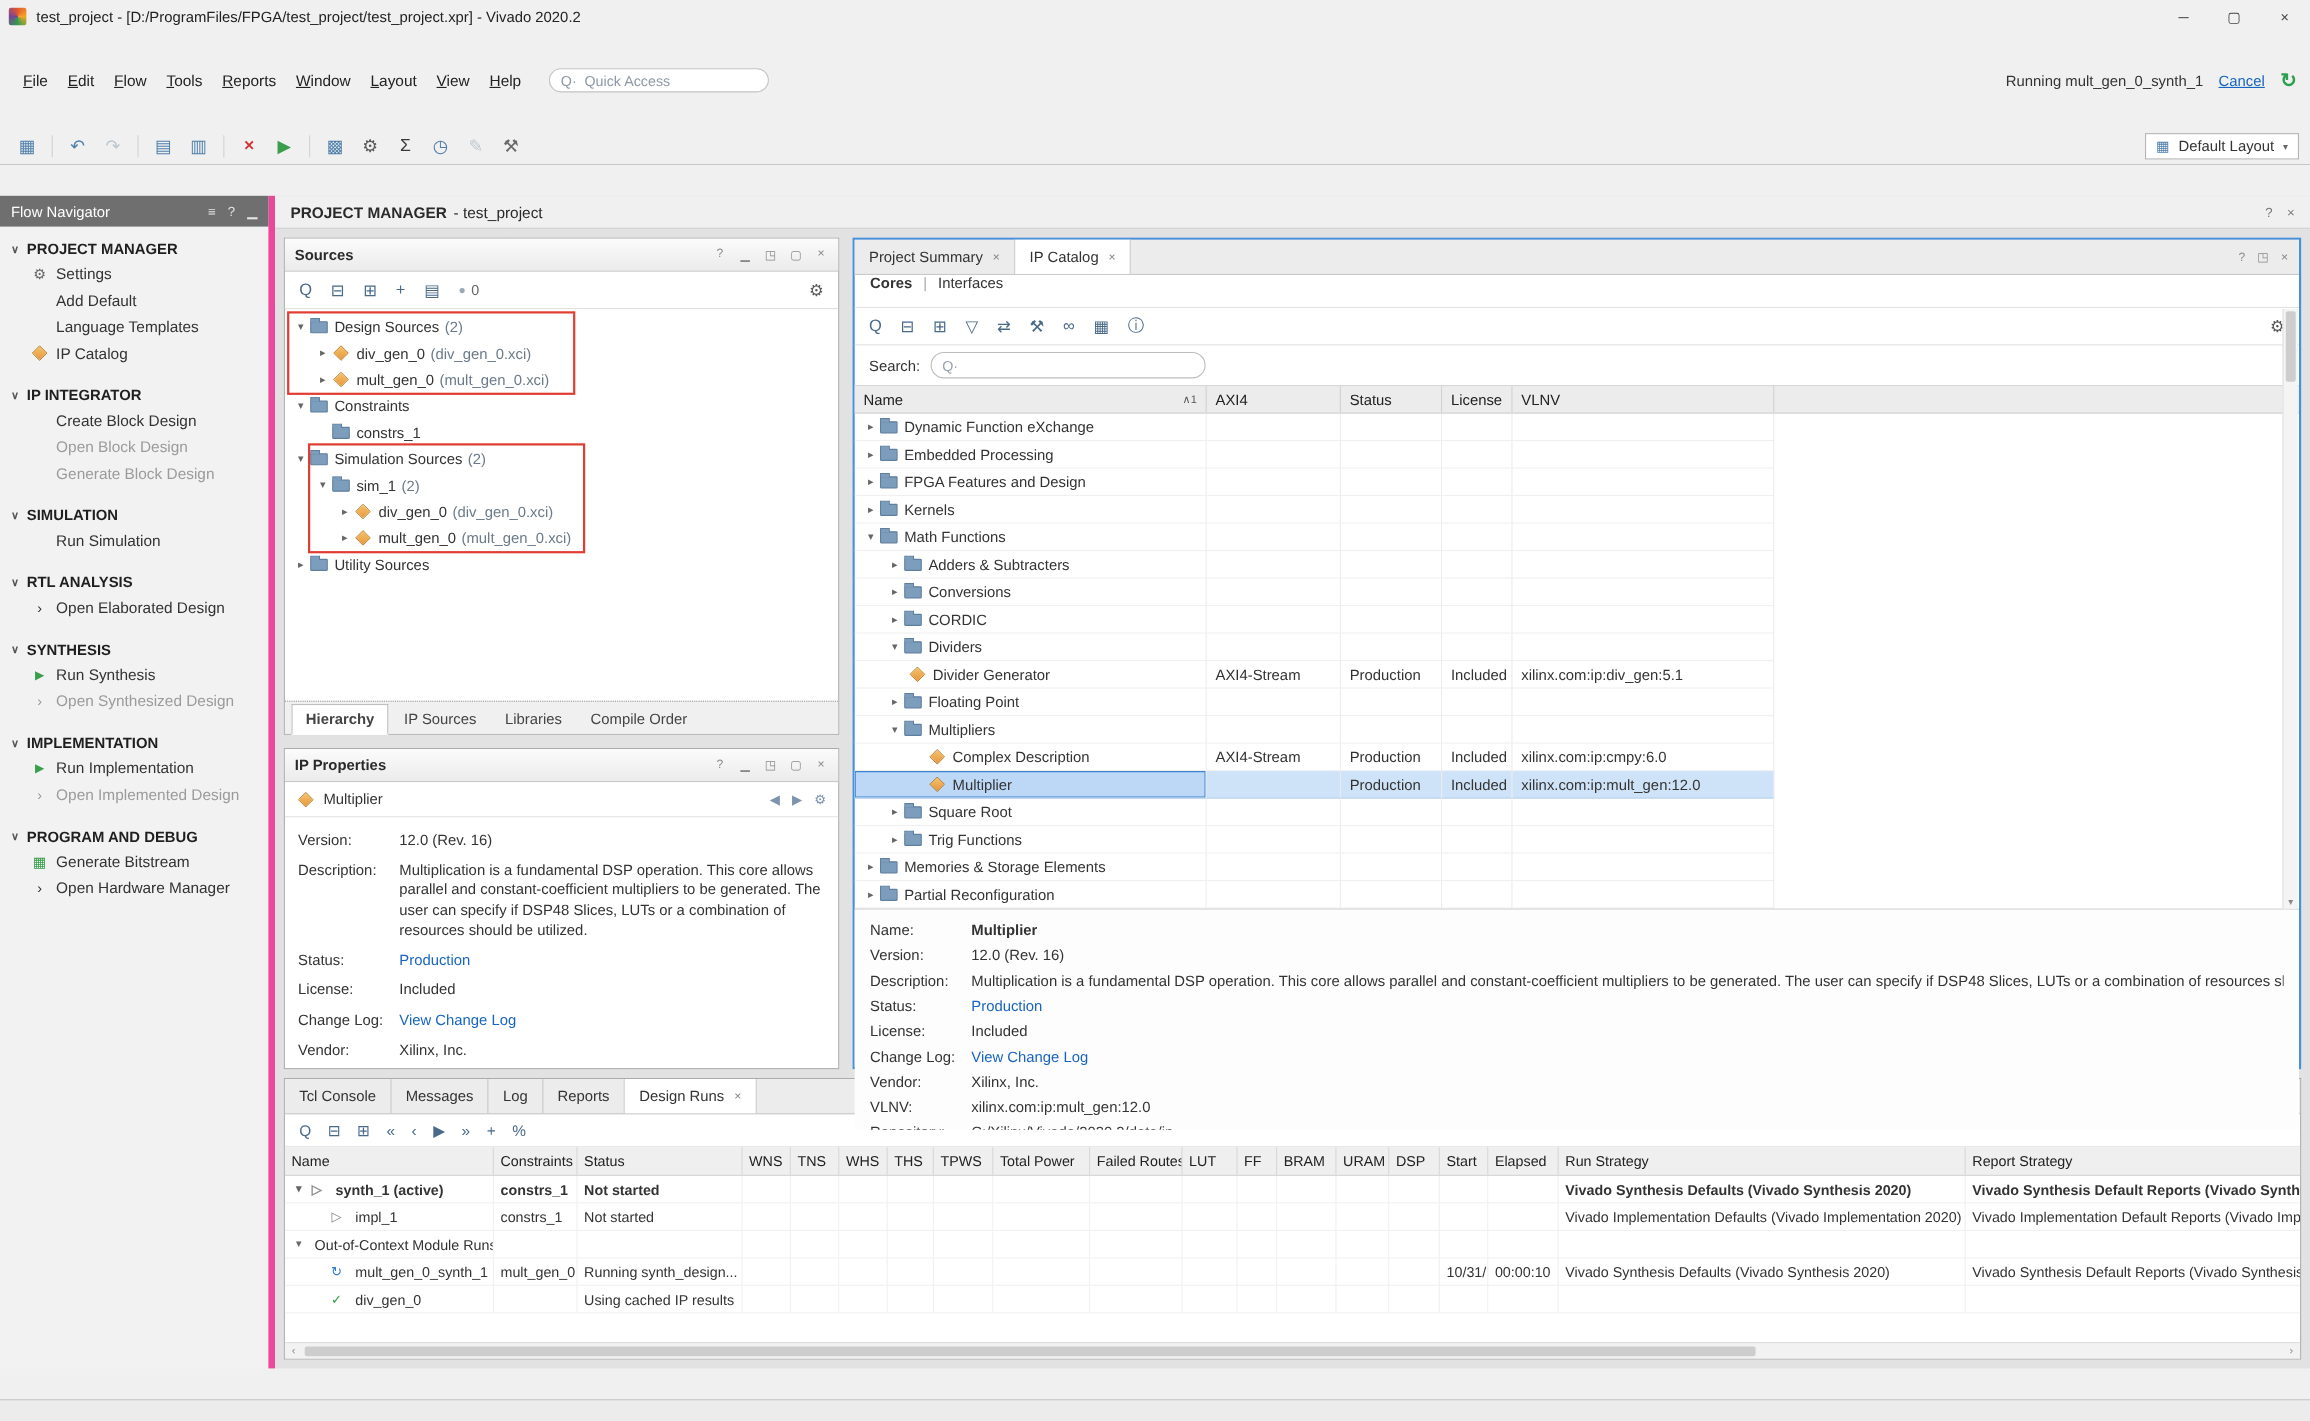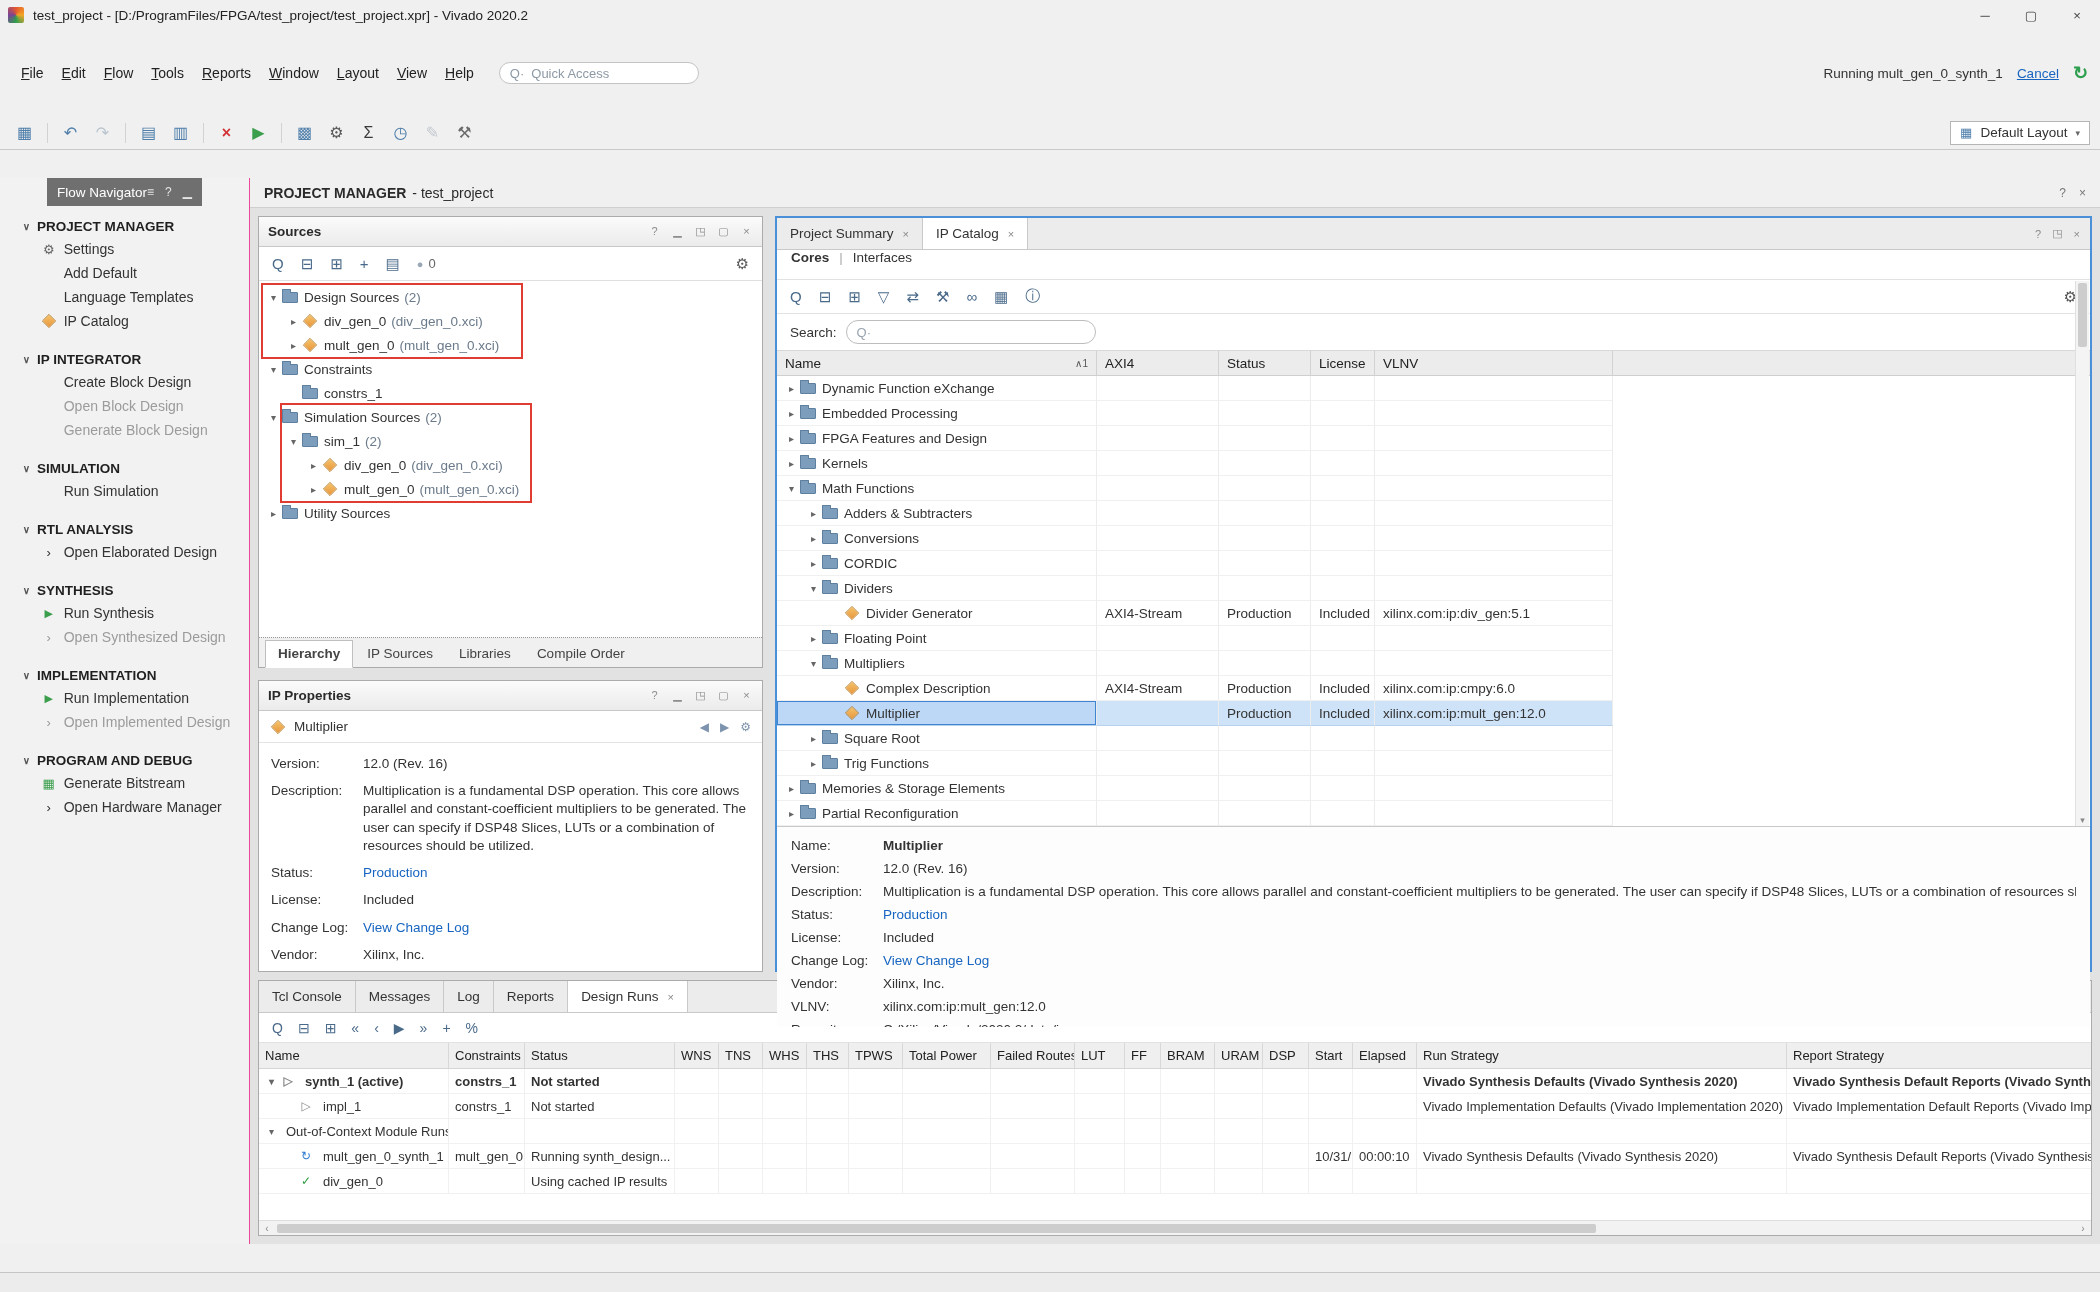--- a/index.html
+++ b/index.html
@@ -29,21 +29,21 @@
 .tbtn{width:29px;height:26px;display:flex;align-items:center;justify-content:center;font-size:16px;border-radius:2px;}
 .tsep{width:1px;height:20px;background:#d2d2d2;margin:0 5px;}
 .layout-select{margin-left:auto;height:24px;border:1px solid #b5b5b5;background:#fff;display:flex;align-items:center;gap:8px;padding:0 9px;font-size:13.5px;color:#333;}
 .layout-select .grid-ic{color:#4f7faa;font-size:13px;}
 .layout-select .dd{color:#666;font-size:9px;}
 
 
 .main-row{flex:1;display:flex;min-height:0;}
 
 
-.flownav{flex:0 0 250px;width:250px;background:#f2f2f2;border-right:1px solid #ec4899;display:flex;flex-direction:column;min-height:0;align-items:center;}
+.flownav{flex:0 0 250px;width:250px;background:#f2f2f2;border-right:6px solid #ec4899;display:flex;flex-direction:column;min-height:0;}
 .flownav-header{height:28px;flex:0 0 auto;background:#6f6f6f;color:#fff;display:flex;align-items:center;padding:0 10px;font-size:13.5px;}
 .fn-hicons{margin-left:auto;display:flex;gap:11px;color:#e4e4e4;font-size:12px;}
 .flownav-body{flex:1;overflow:hidden;padding-top:10px;}
 .fn-section{margin-bottom:16px;}
 .fn-sec-header{display:flex;align-items:center;gap:7px;padding:3px 10px;font-weight:bold;font-size:13.5px;color:#1f1f1f;}
 .fn-chev{font-size:10px;color:#555;}
 .fn-item{display:flex;align-items:center;gap:7px;padding:4px 6px 4px 28px;font-size:14px;color:#333;}
 .fn-item.muted{color:#9b9b9b;}
 .fn-ico{width:16px;min-width:16px;text-align:center;font-size:13px;display:inline-flex;align-items:center;justify-content:center;}
 
@@ -661,21 +661,21 @@
                     <span class="texp">▾</span>
                     <span class="icon-folder"></span>
                     <span class="tlabel">Dividers</span>
                   </div>
                   <div class="cc" style="width: 122px;"></div>
                   <div class="cc" style="width: 92px;"></div>
                   <div class="cc" style="width: 64px;"></div>
                   <div class="cc" style="width: 238px;"></div>
                 </div>
                 <div class="cat-row">
-                  <div class="cc name" style="width: 320px; padding-left: 50px;">
+                  <div class="cc name" style="width: 320px; padding-left: 32px;">
                     <span class="texp"></span>
                     <span class="icon-ipcore"></span>
                     <span class="tlabel">Divider Generator</span>
                   </div>
                   <div class="cc" style="width: 122px;">AXI4-Stream</div>
                   <div class="cc" style="width: 92px;">Production</div>
                   <div class="cc" style="width: 64px;">Included</div>
                   <div class="cc" style="width: 238px;">xilinx.com:ip:div_gen:5.1</div>
                 </div>
                 <div class="cat-row">

